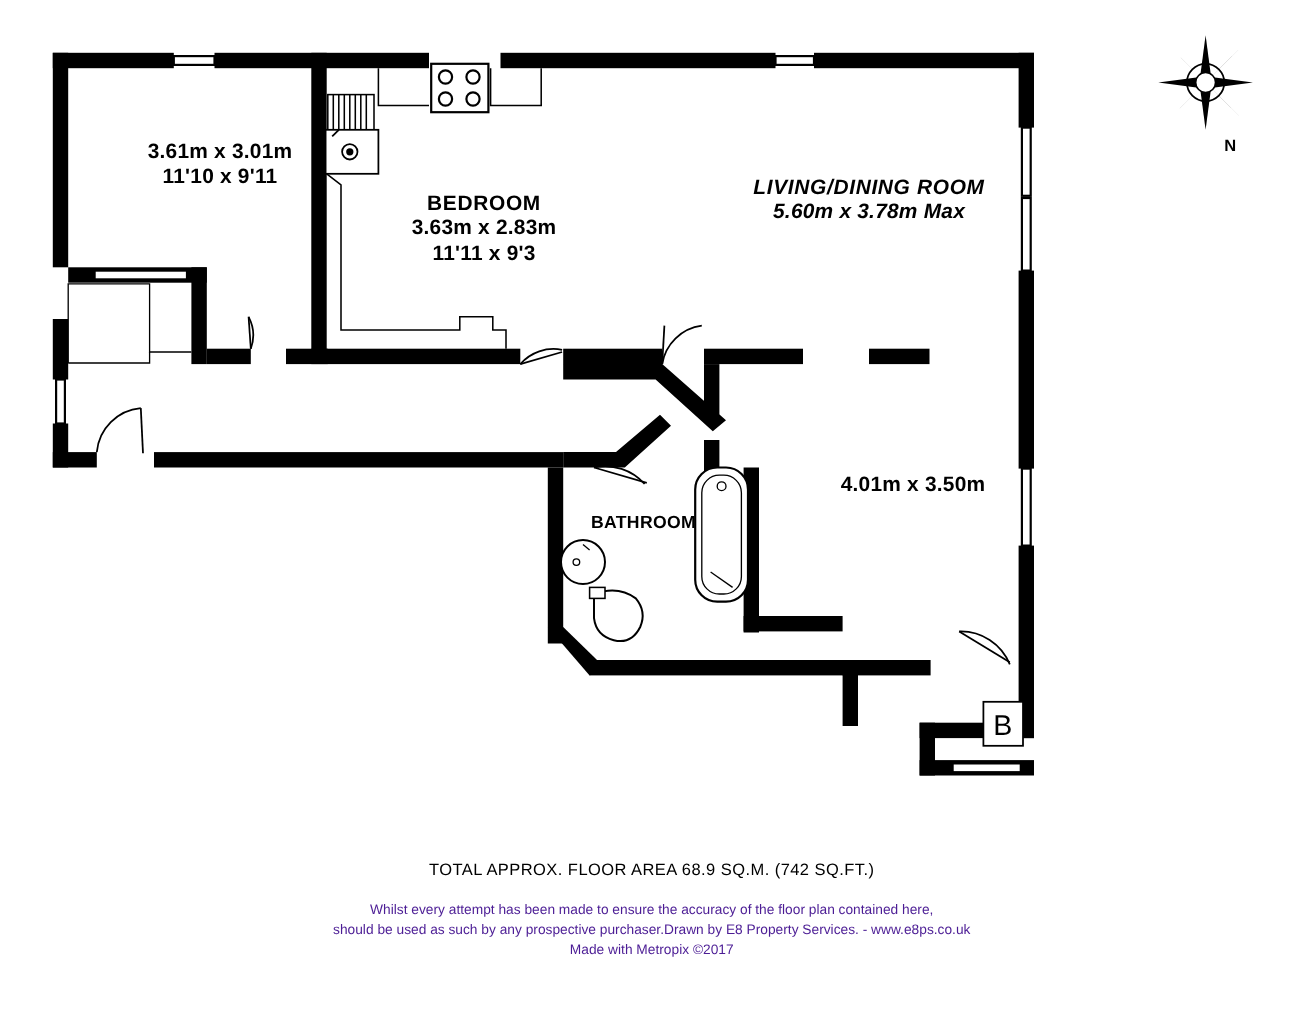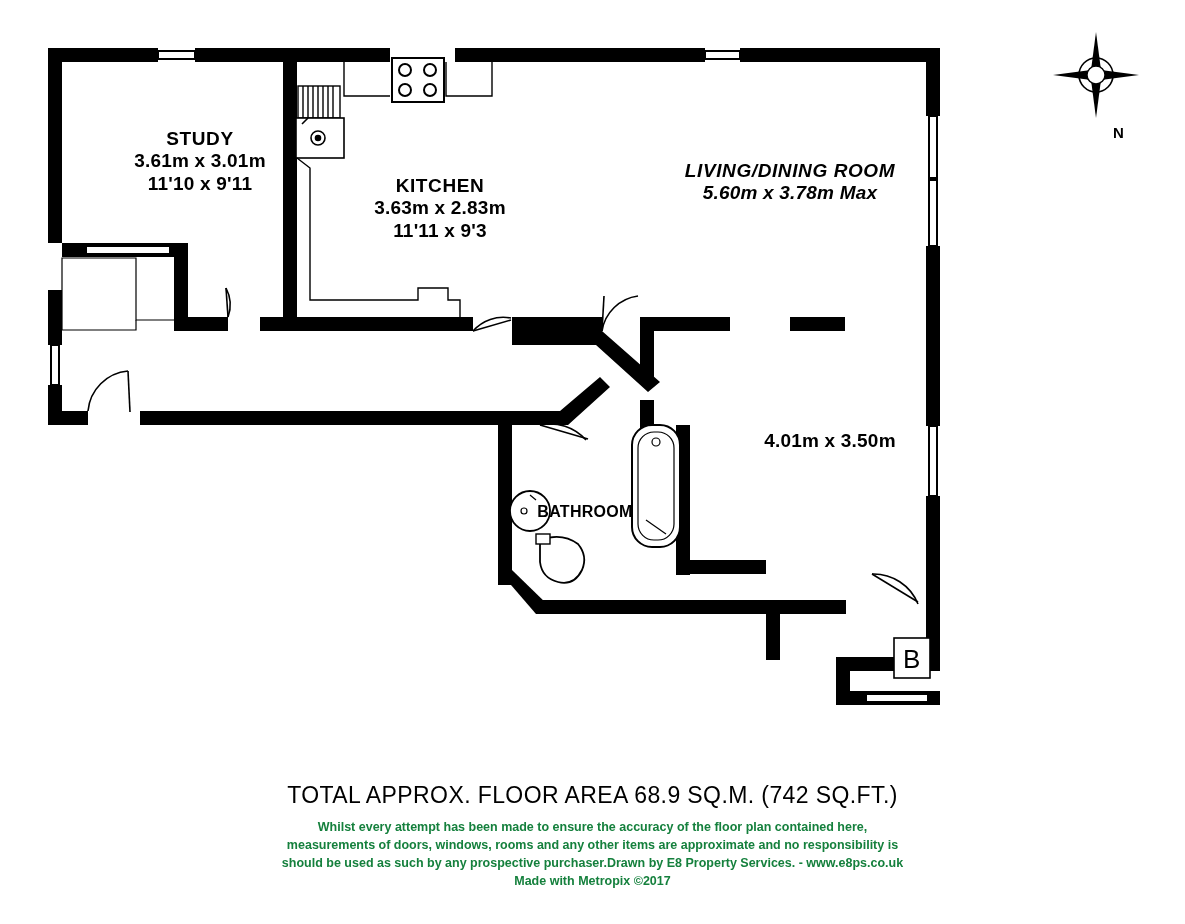--- a/index.html
+++ b/index.html
@@ -39,41 +39,39 @@
     letter-spacing: 0.6px;
   }
   .room-dim {
     font-weight: bold;
     font-size: 19px;
     letter-spacing: 0.2px;
   }
   .room-label.small .room-name {
     font-size: 16px;
     letter-spacing: 0.3px;
-    margin-top: 36px;
   }
   .total-area {
     position: absolute;
     left: 0;
     top: 782px;
     width: 1185px;
     text-align: center;
-    font-size: 23px;
+    font-size: 15px;
     letter-spacing: 0.4px;
   }
   .disclaimer {
     position: absolute;
     left: 0;
     top: 818px;
     width: 1185px;
     text-align: center;
     font-size: 12.5px;
     line-height: 1.45;
-    color: #15803d;
-    font-weight: bold;
+    color: #4c1d95;
   }
   .disclaimer div { white-space: nowrap; }
   .b-marker {
     position: absolute;
     font-size: 26px;
     font-weight: normal;
     line-height: 1;
   }
   .compass-label {
     position: absolute;
@@ -253,27 +251,26 @@
       <polygon points="1126,105 1096,75 1115,94" fill="#000000"></polygon>
       <circle cx="1096" cy="75" r="9" fill="#ffffff" stroke="#000000" stroke-width="1.4"></circle>
     </g>
 
     <g>
       <rect x="894" y="638" width="36" height="40" fill="#ffffff" stroke="#000000" stroke-width="1.6"></rect>
     </g>
   </svg>
 
   <div class="room-label" style="left:70px; top:128px; width:260px;">
-    <div class="room-name">STUDY</div>
     <div class="room-dim">3.61m x 3.01m</div>
     <div class="room-dim">11'10 x 9'11</div>
   </div>
 
   <div class="room-label" style="left:295px; top:175px; width:290px;">
-    <div class="room-name">KITCHEN</div>
+    <div class="room-name">BEDROOM</div>
     <div class="room-dim">3.63m x 2.83m</div>
     <div class="room-dim">11'11 x 9'3</div>
   </div>
 
   <div class="room-label" style="left:620px; top:160px; width:340px;font-style:italic;">
     <div class="room-name">LIVING/DINING ROOM</div>
     <div class="room-dim">5.60m x 3.78m Max</div>
   </div>
 
   <div class="room-label" style="left:680px; top:430px; width:300px;">
@@ -285,18 +282,17 @@
   </div>
 
   <div class="b-marker" style="left:903px; top:646px;">B</div>
 
   <div class="compass-label" style="left:1113px; top:124px;">N</div>
 
   <div class="total-area">TOTAL APPROX. FLOOR AREA 68.9 SQ.M. (742 SQ.FT.)</div>
 
   <div class="disclaimer">
     <div>Whilst every attempt has been made to ensure the accuracy of the floor plan contained here,</div>
-    <div>measurements of doors, windows, rooms and any other items are approximate and no responsibility is</div>
     <div>should be used as such by any prospective purchaser.Drawn by E8 Property Services. - www.e8ps.co.uk</div>
     <div>Made with Metropix ©2017</div>
   </div>
 
 </div>
 
 </body></html>

